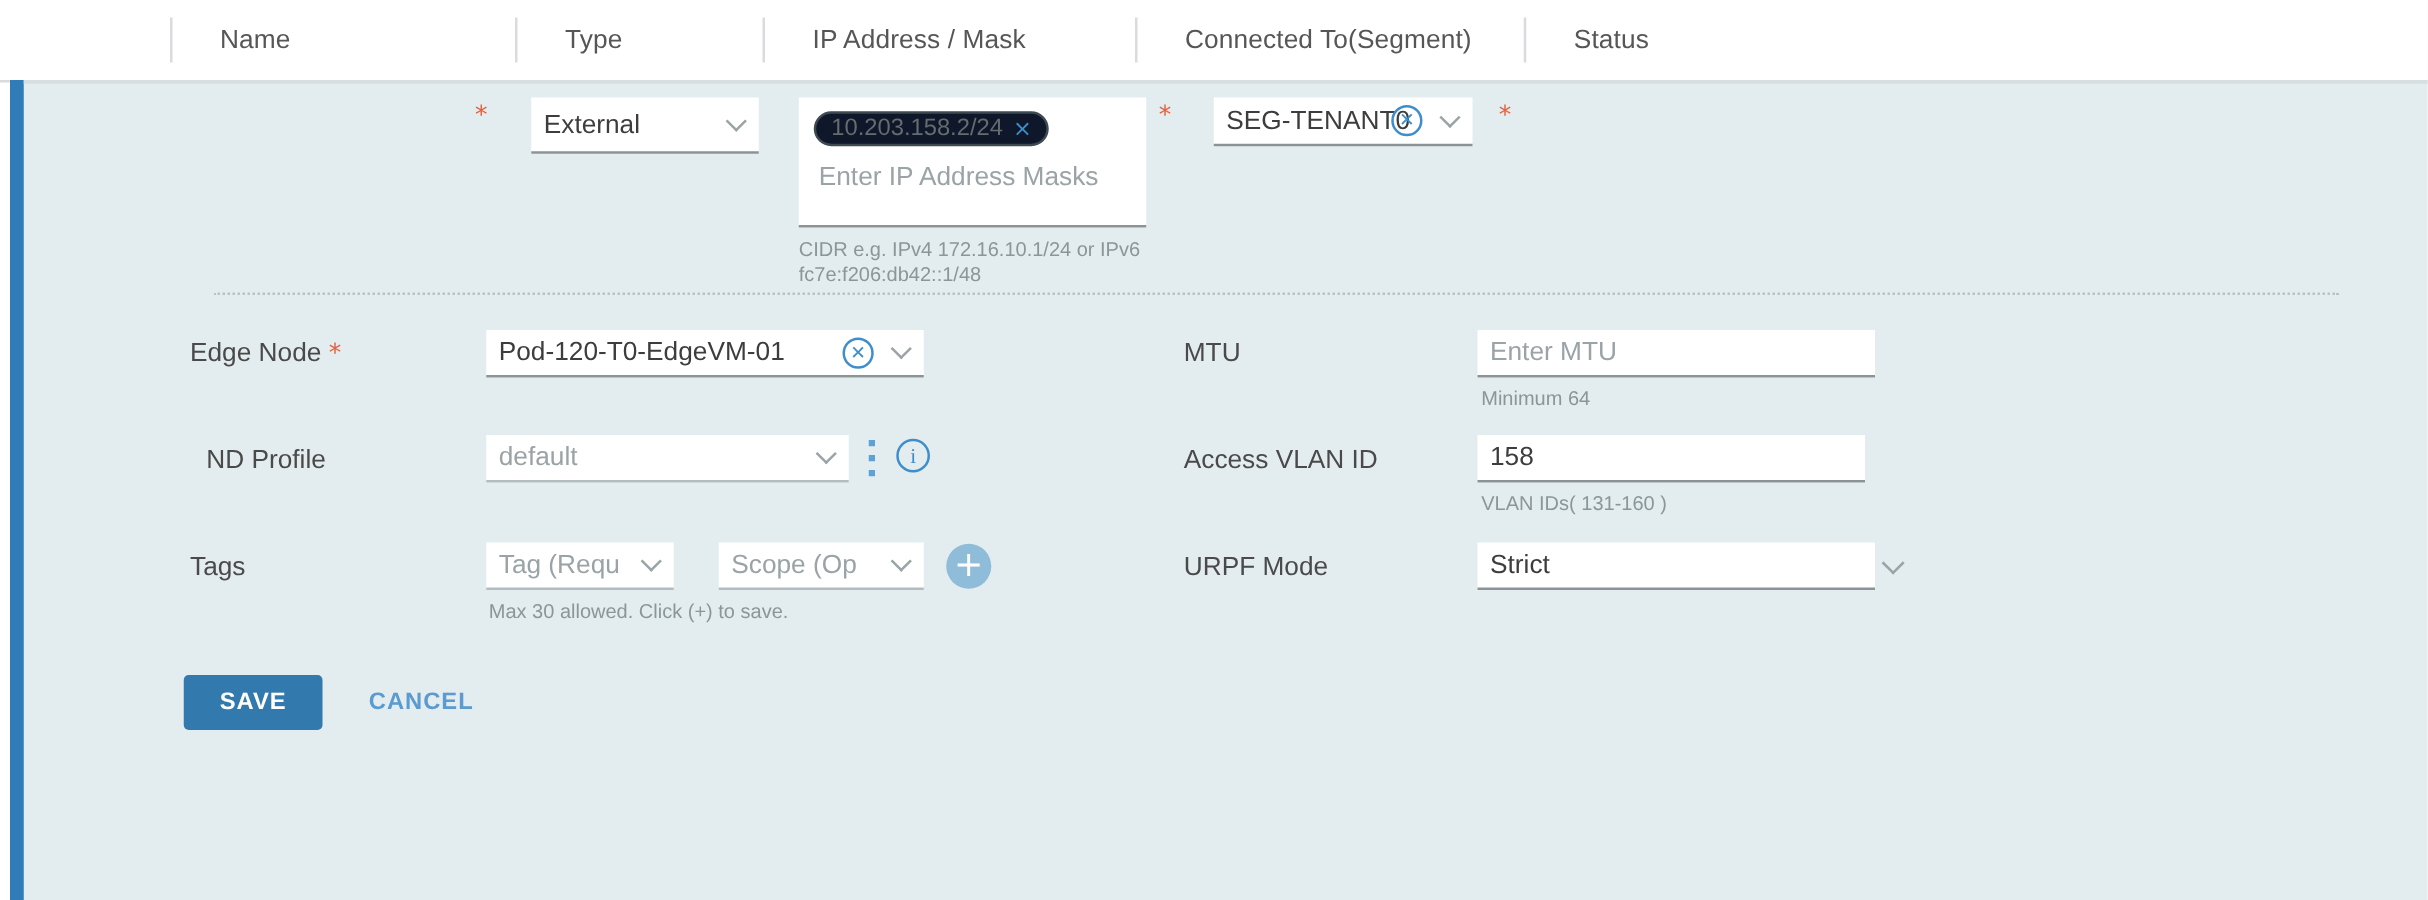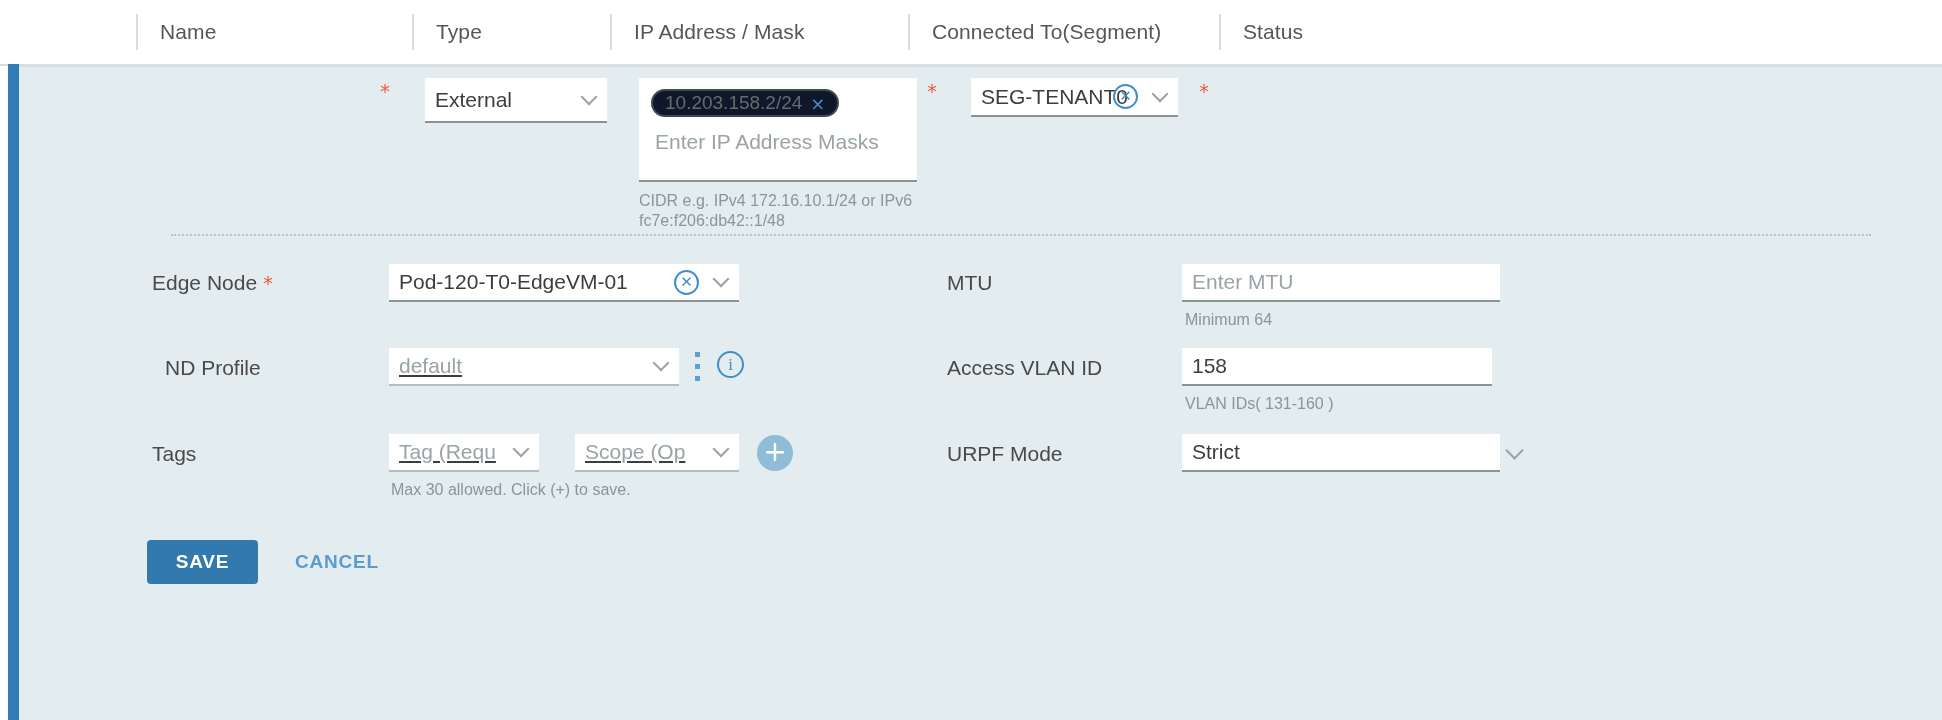--- a/index.html
+++ b/index.html
@@ -55,21 +55,21 @@
     white-space: nowrap;
   }
   .th .th-sep {
     position: absolute;
     left: 0;
     top: 14px;
     width: 2px;
     height: 36px;
     background: #d9dbdc;
   }
-  .th .th-label { padding-left: 24px; }
+  .th .th-label { padding-left: 40px; }
 
   .th-name       { left: 136px; }
   .th-type       { left: 412px; }
   .th-ip         { left: 610px; }
   .th-segment    { left: 908px; }
   .th-status     { left: 1219px; }
 
   
   .form-panel {
     position: absolute;
@@ -109,21 +109,21 @@
     background: #ffffff;
     border: none;
     border-bottom: 2px solid #8c9396;
     font-family: "Liberation Sans", sans-serif;
     font-size: 21px;
     color: #3d3d3d;
     padding: 0 10px;
     display: flex;
     align-items: center;
   }
-  .input.disabled { border-bottom-color: #b3bcbe; text-decoration: underline; }
+  .input.disabled { border-bottom-color: #b3bcbe; }
   .input .ph { color: #9aa3a6; }
   .input .val { color: #3d3d3d; }
 
   .caret {
     position: absolute;
     right: 10px;
     top: 50%;
     width: 14px;
     height: 14px;
     margin-top: -9px;

